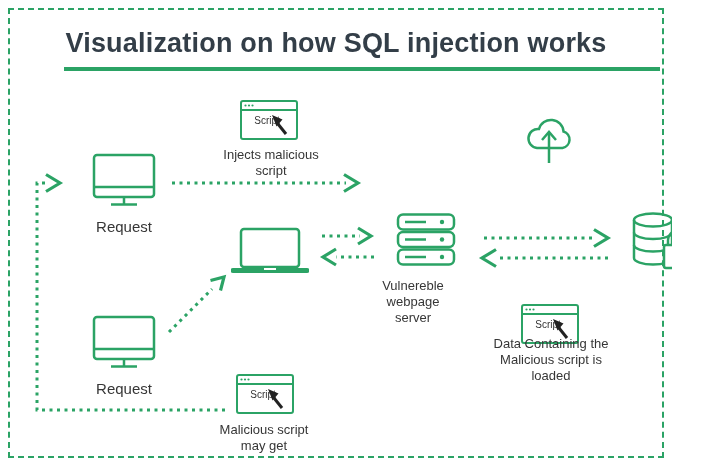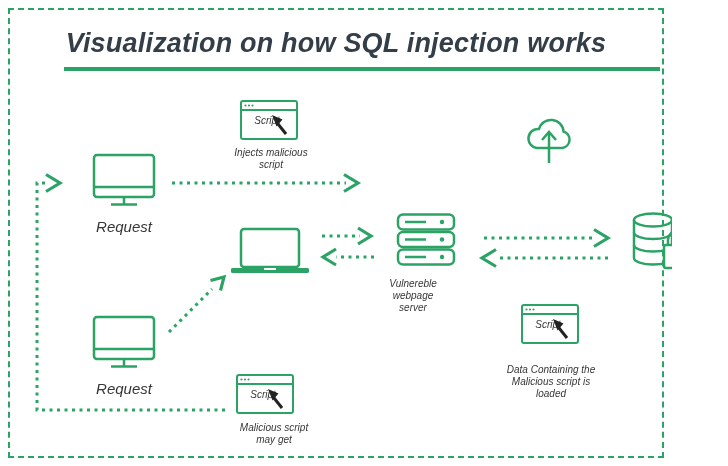--- a/index.html
+++ b/index.html
@@ -3,39 +3,39 @@
 <meta charset="utf-8">
 <style>
   :root{
     --accent-green:#2ba365;
     --title-text:#333e48;
     --label-text:#363636;
   }
   html,body{margin:0;padding:0;background:#fff;}
   .canvas{
     position:relative;width:672px;height:466px;background:#fff;
-    font-family:"Liberation Sans","DejaVu Sans",sans-serif;overflow:hidden;font-style:italic;
+    font-family:"Liberation Sans","DejaVu Sans",sans-serif;overflow:hidden;
   }
   .frame{
     position:absolute;left:8px;top:8px;right:8px;bottom:8px;
     border:2px dashed var(--accent-green);pointer-events:none;
   }
   .title{
     position:absolute;left:0;right:0;top:28px;text-align:center;
     font-size:27px;font-weight:700;color:var(--title-text);letter-spacing:.2px;
   }
   .title-underline{
     position:absolute;left:64px;top:67px;width:596px;height:4px;
     background:var(--accent-green);
   }
   .icon{position:absolute;color:var(--accent-green);}
   .icon svg{display:block;}
   .caption{
     position:absolute;transform:translateX(-50%);text-align:center;
-    white-space:pre-line;font-size:10px;line-height:1.22;color:var(--label-text);
+    white-space:pre-line;font-size:13px;line-height:1.22;color:var(--label-text);
   }
   .node-label{font-size:15px;}
   .arrows{position:absolute;left:0;top:0;pointer-events:none;}
   .arrow-shaft{stroke:var(--accent-green);stroke-width:3;fill:none;stroke-dasharray:3 4.5;}
   .arrow-head{stroke:var(--accent-green);stroke-width:3.2;fill:none;stroke-linejoin:miter;}
   .stroke{stroke:currentColor;fill:none;stroke-width:2.5;}
   .stroke-thin{stroke:currentColor;fill:none;stroke-width:2;}
   .fillg{fill:currentColor;stroke:none;}
   .script-text{fill:#333;font-size:10px;font-family:"Liberation Sans","DejaVu Sans",sans-serif;}
 </style>
@@ -163,33 +163,33 @@
       <circle class="fillg" cx="5.5" cy="5.5" r="1.1"></circle>
       <circle class="fillg" cx="9" cy="5.5" r="1.1"></circle>
       <circle class="fillg" cx="12.5" cy="5.5" r="1.1"></circle>
       <text class="script-text" x="27" y="24" text-anchor="middle">Script</text>
       <g>
         <line x1="46" y1="34" x2="38" y2="24" stroke="#222" stroke-width="3"></line>
         <polygon points="32,15 42.5,19.5 36.5,26.5" fill="#222"></polygon>
       </g>
     </svg>
   </div>
-  <div class="caption" style="left:274px;top:422px;">Malicious script
+  <div class="caption" style="left:264px;top:422px;">Malicious script
 may get</div>
 
   <div class="icon" style="left:521px;top:304px;">
     <svg width="58" height="40" viewBox="0 0 58 40">
       <rect class="stroke-thin" x="1" y="1" width="56" height="38" rx="2"></rect>
       <line class="stroke-thin" x1="1" y1="10" x2="57" y2="10"></line>
       <circle class="fillg" cx="5.5" cy="5.5" r="1.1"></circle>
       <circle class="fillg" cx="9" cy="5.5" r="1.1"></circle>
       <circle class="fillg" cx="12.5" cy="5.5" r="1.1"></circle>
       <text class="script-text" x="27" y="24" text-anchor="middle">Script</text>
       <g>
         <line x1="46" y1="34" x2="38" y2="24" stroke="#222" stroke-width="3"></line>
         <polygon points="32,15 42.5,19.5 36.5,26.5" fill="#222"></polygon>
       </g>
     </svg>
   </div>
-  <div class="caption" style="left:551px;top:364px;">Data Containing the
+  <div class="caption" style="left:551px;top:336px;">Data Containing the
 Malicious script is
 loaded</div>
 </div>
 
 </body></html>

